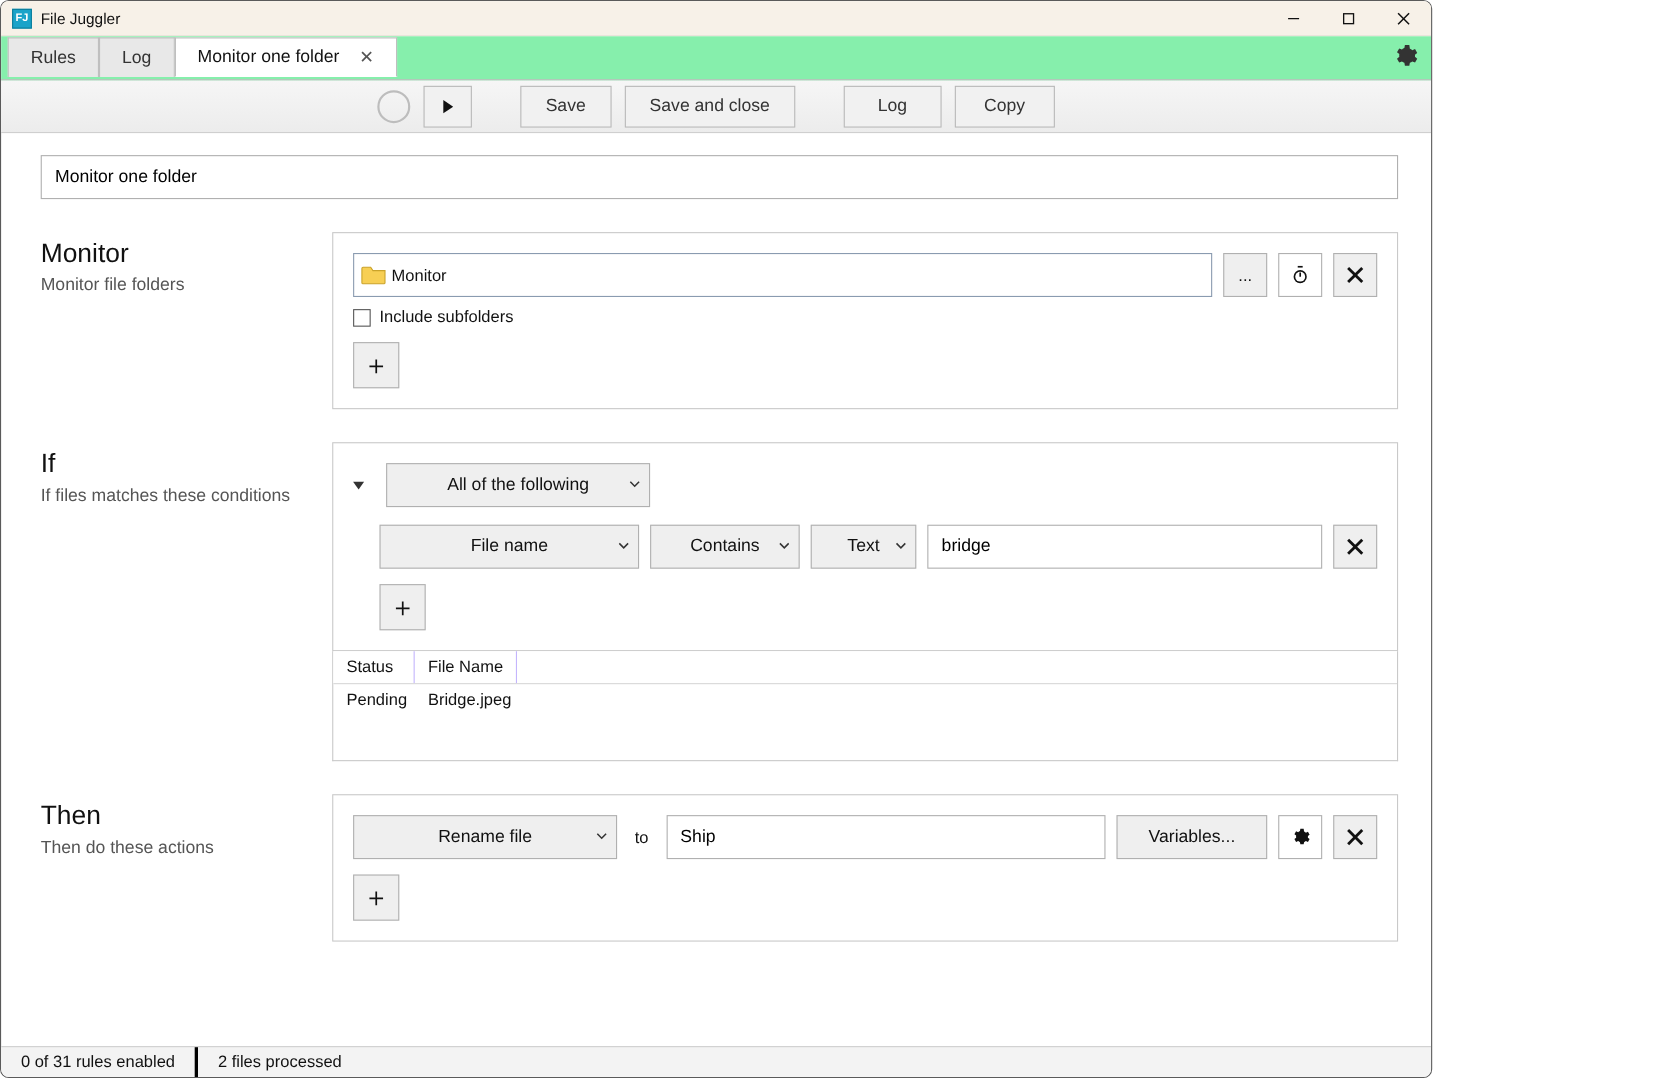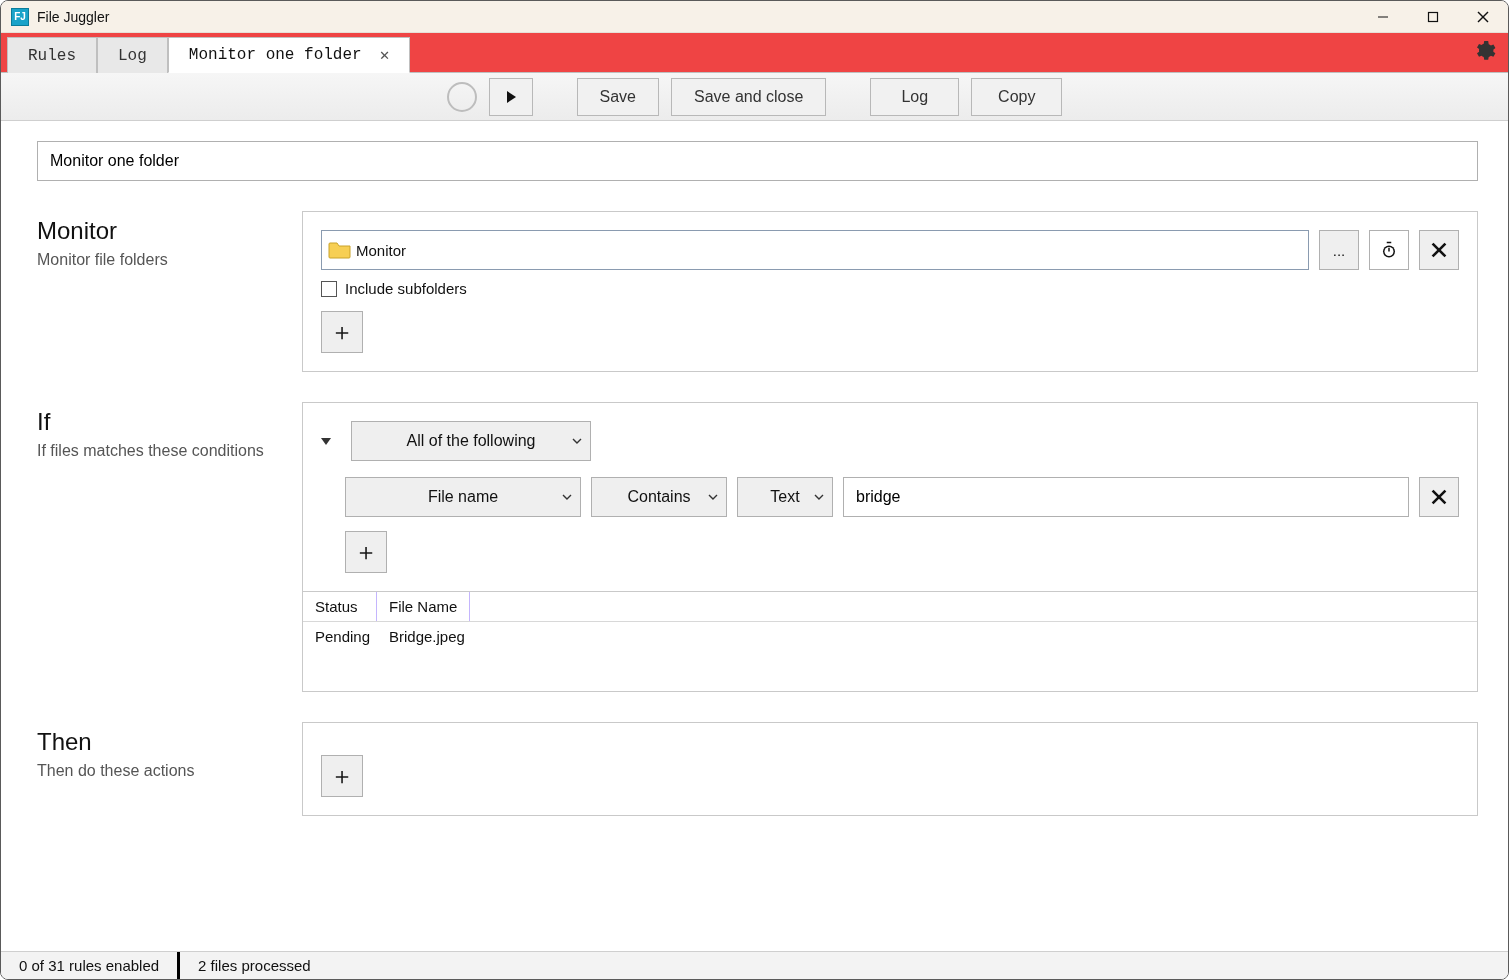--- a/index.html
+++ b/index.html
@@ -1,26 +1,26 @@
 <!DOCTYPE html>
 <html><head>
 <meta charset="utf-8">
 <style>
   * { box-sizing: border-box; }
   html, body { margin:0; padding:0; height:100%; font-family: "Segoe UI", Tahoma, sans-serif; font-size:15px; color:#111; background:#fff; }
-  .window { width:1509px; height:980px; border:1px solid #5a5a5a; border-radius:8px; overflow:hidden; display:flex; flex-direction:column; background:#fff; position:relative;}
+  .window { width:1302px; height:980px; border:1px solid #5a5a5a; border-radius:8px; overflow:hidden; display:flex; flex-direction:column; background:#fff; position:relative;}
   
   .titlebar { display:flex; align-items:center; height:32px; background:#f7f1e8; border-bottom:1px solid #e6e0d7;}
   .titlebar .app-icon { width:18px; height:18px; margin:0 8px 0 10px; background:#1aa3c9; border:1px solid #0a7d9b; display:flex; align-items:center; justify-content:center; color:#fff; font-size:10px; font-weight:bold;}
   .titlebar .app-title { font-size:14px; }
   .titlebar .spacer { flex:1; }
   .win-btn { width:50px; height:32px; display:flex; align-items:center; justify-content:center; }
   .win-btn svg { width:12px; height:12px; }
   
-  .tabrow { display:flex; align-items:flex-end; height:40px; background:#ef4444; border-bottom:1px solid #bfbfbf; padding:0 6px 0 6px; position:relative;font-family:Liberation Mono, monospace;}
+  .tabrow { display:flex; align-items:flex-start; height:40px; background:#86efac; border-bottom:1px solid #bfbfbf; padding:0 6px 0 6px; position:relative;}
   .tab { height:36px; padding:0 20px; display:flex; align-items:center; border:1px solid #bfbfbf; border-bottom:none; margin-right:0; position:relative; top:1px; font-size:16px;}
   .tab.inactive { background:#e8e8e8; color:#333;}
   .tab.active { background:#ffffff; border-bottom:1px solid #fff; z-index:2;}
   .tab .close-x { margin-left:18px; font-size:16px; color:#555;}
   .tabrow .gear-right { position:absolute; right:12px; top:6px; }
   
   .toolbar { height:48px; background:linear-gradient(#f6f6f6,#ececec); border-bottom:1px solid #cfcfcf; display:flex; align-items:center; padding:0 18px; gap:12px;justify-content:center;}
   .tbtn { height:38px; border:1px solid #b8b8b8; background:#f1f1f1; padding:0 22px; display:flex; align-items:center; justify-content:center; font-size:16px; color:#333;}
   .tbtn.small { width:44px; padding:0;}
   .tbtn.radio { width:30px; height:30px; border-radius:50%; padding:0; border:2px solid #bdbdbd; background:transparent;}
@@ -230,20 +230,44 @@
       </div>
     </div>
 
     <div class="section" style="margin-bottom:8px">
       <div class="label-col">
         <h2>Then</h2>
         <div class="sub">Then do these actions</div>
       </div>
       <div class="body-col">
         <div class="panel">
+          <div class="row">
+            <div class="select" style="min-width:240px">
+              <span>Rename file</span>
+              <span class="caret"><svg viewBox="0 0 10 10">
+                    <polyline points="1,3 5,7 9,3" fill="none" stroke="#333" stroke-width="1.4"></polyline>
+                  </svg></span>
+            </div>
+            <span style="padding:0 6px">to</span>
+            <input type="text" class="field" style="flex: 1 1 0%;" value="Ship">
+            <div class="select" style="min-width:130px">
+              <span>Variables...</span>
+            </div>
+            <div class="iconbtn flat">
+              <svg viewBox="0 0 24 24" width="18" height="18">
+                  <path fill="#111" d="M12 8a4 4 0 1 0 0 8 4 4 0 0 0 0-8zm9.4 4c0-.4 0-.9-.1-1.3l2.1-1.6-2-3.5-2.5 1a7.6 7.6 0 0 0-2.2-1.3L16.2 2h-4l-.5 2.7a7.6 7.6 0 0 0-2.2 1.3l-2.5-1-2 3.5 2.1 1.6a7.5 7.5 0 0 0 0 2.6l-2.1 1.6 2 3.5 2.5-1a7.6 7.6 0 0 0 2.2 1.3l.5 2.7h4l.5-2.7a7.6 7.6 0 0 0 2.2-1.3l2.5 1 2-3.5-2.1-1.6c.1-.4.1-.9.1-1.3z"></path>
+                </svg>
+            </div>
+            <div class="iconbtn">
+              <svg viewBox="0 0 14 14">
+                  <line x1="2" y1="2" x2="12" y2="12" stroke="#111" stroke-width="2"></line>
+                  <line x1="12" y1="2" x2="2" y2="12" stroke="#111" stroke-width="2"></line>
+                </svg>
+            </div>
+          </div>
           <div class="plusbtn">
             <span>＋</span>
           </div>
         </div>
       </div>
     </div>
 
   </div>
 
   <div class="statusbar">

